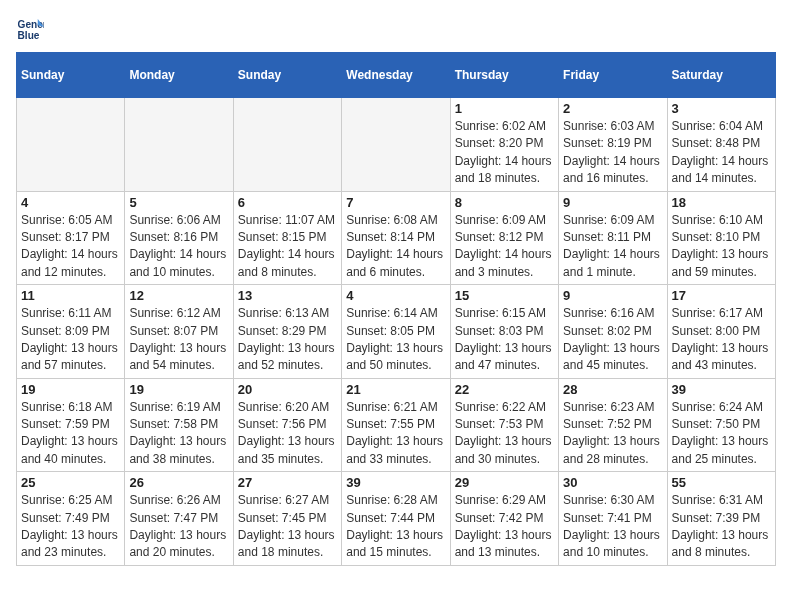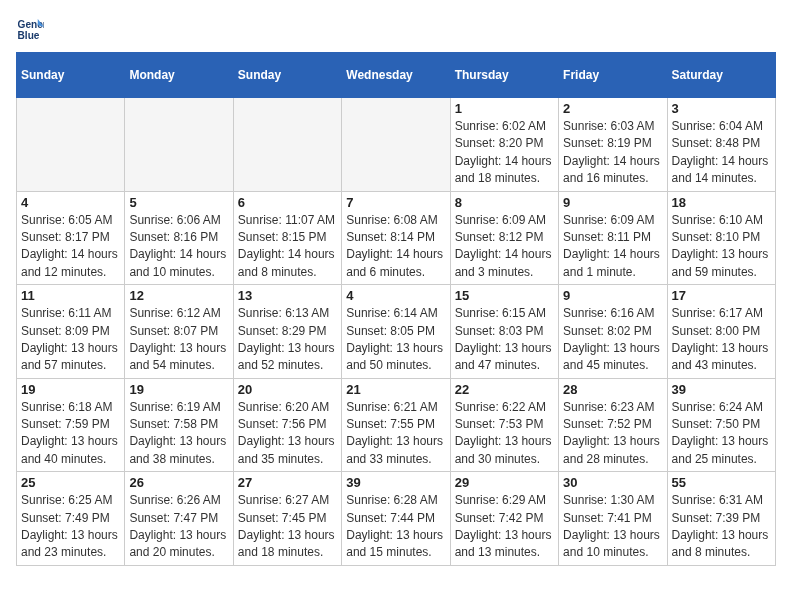--- a/index.html
+++ b/index.html
@@ -316,21 +316,21 @@
         </td>
         <td>
           <div class="day-number">29</div>
           <div class="day-info">Sunrise: 6:29 AM
 Sunset: 7:42 PM
 Daylight: 13 hours
 and 13 minutes.</div>
         </td>
         <td>
           <div class="day-number">30</div>
-          <div class="day-info">Sunrise: 1:30 AM
+          <div class="day-info">Sunrise: 6:30 AM
 Sunset: 7:41 PM
 Daylight: 13 hours
 and 10 minutes.</div>
         </td>
         <td>
           <div class="day-number">55</div>
           <div class="day-info">Sunrise: 6:31 AM
 Sunset: 7:39 PM
 Daylight: 13 hours
 and 8 minutes.</div>

